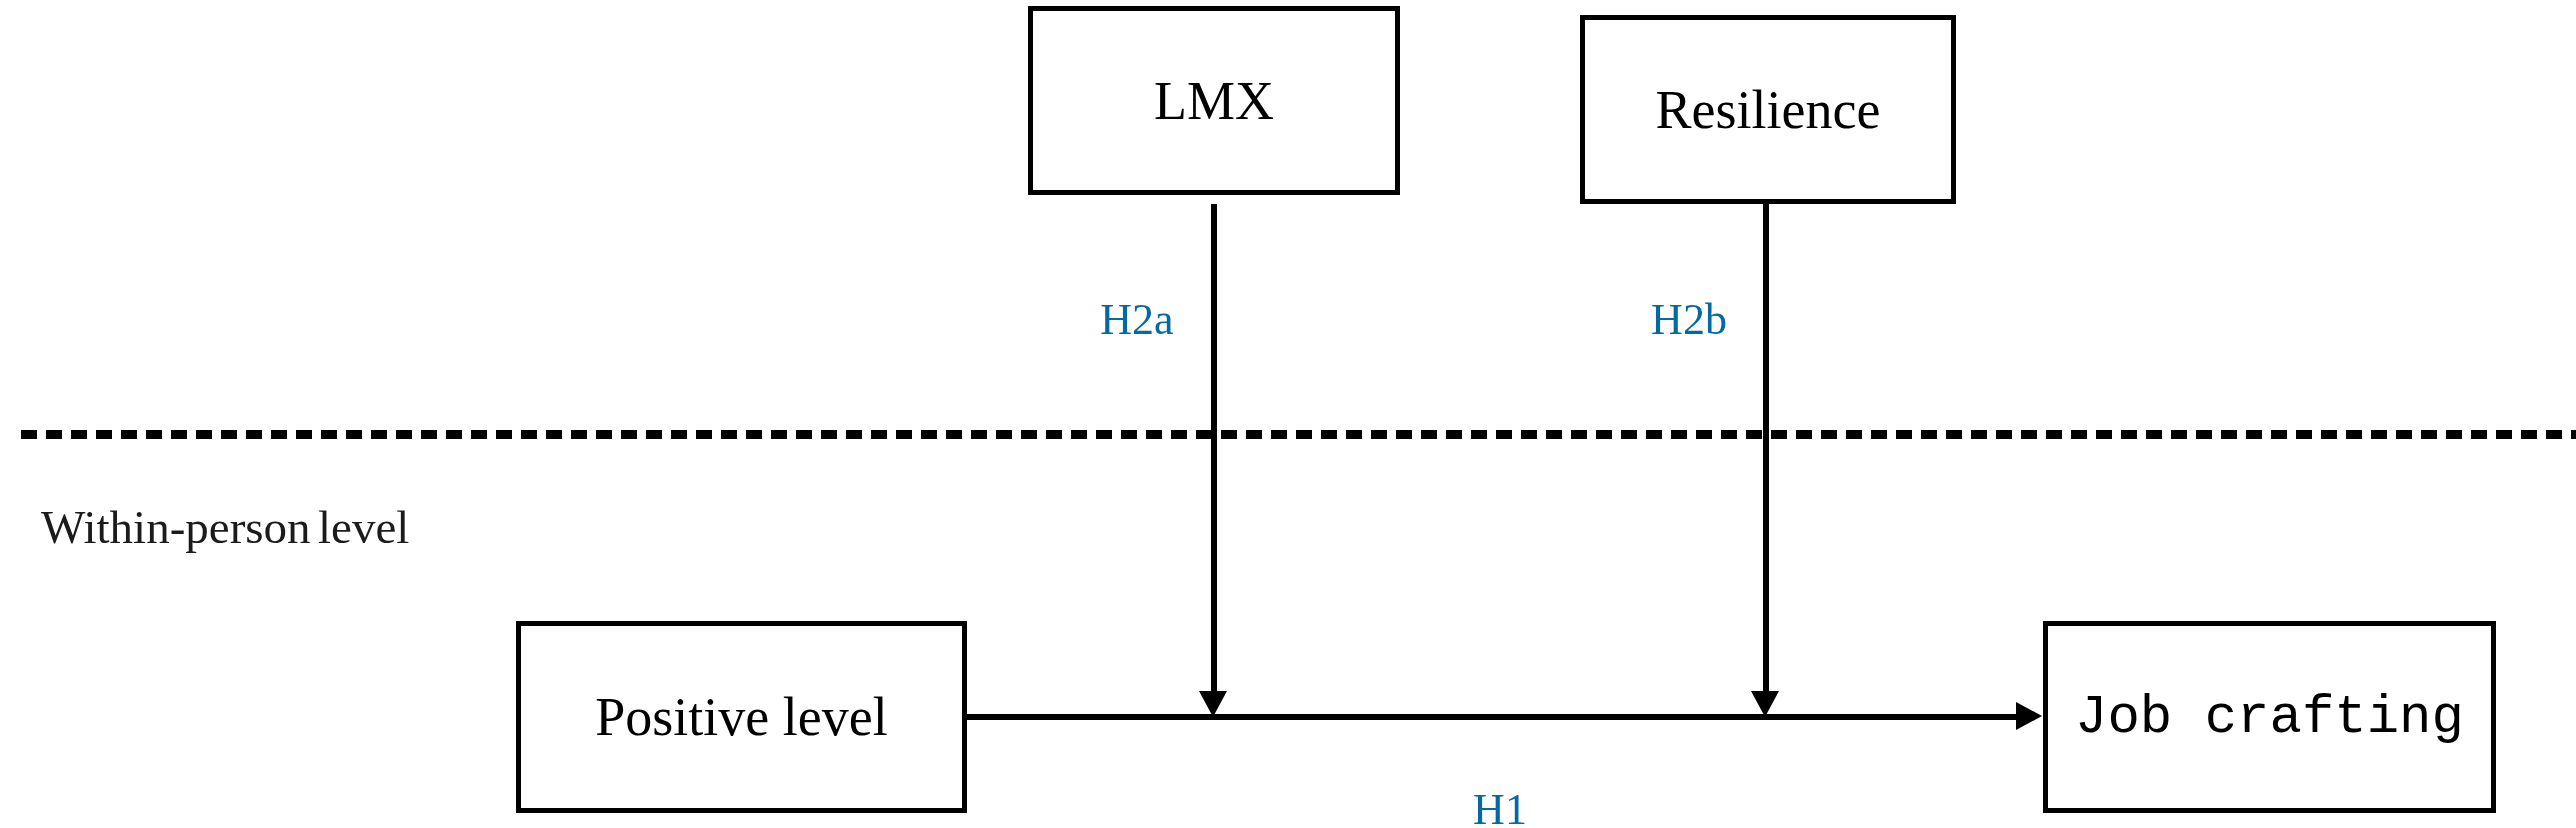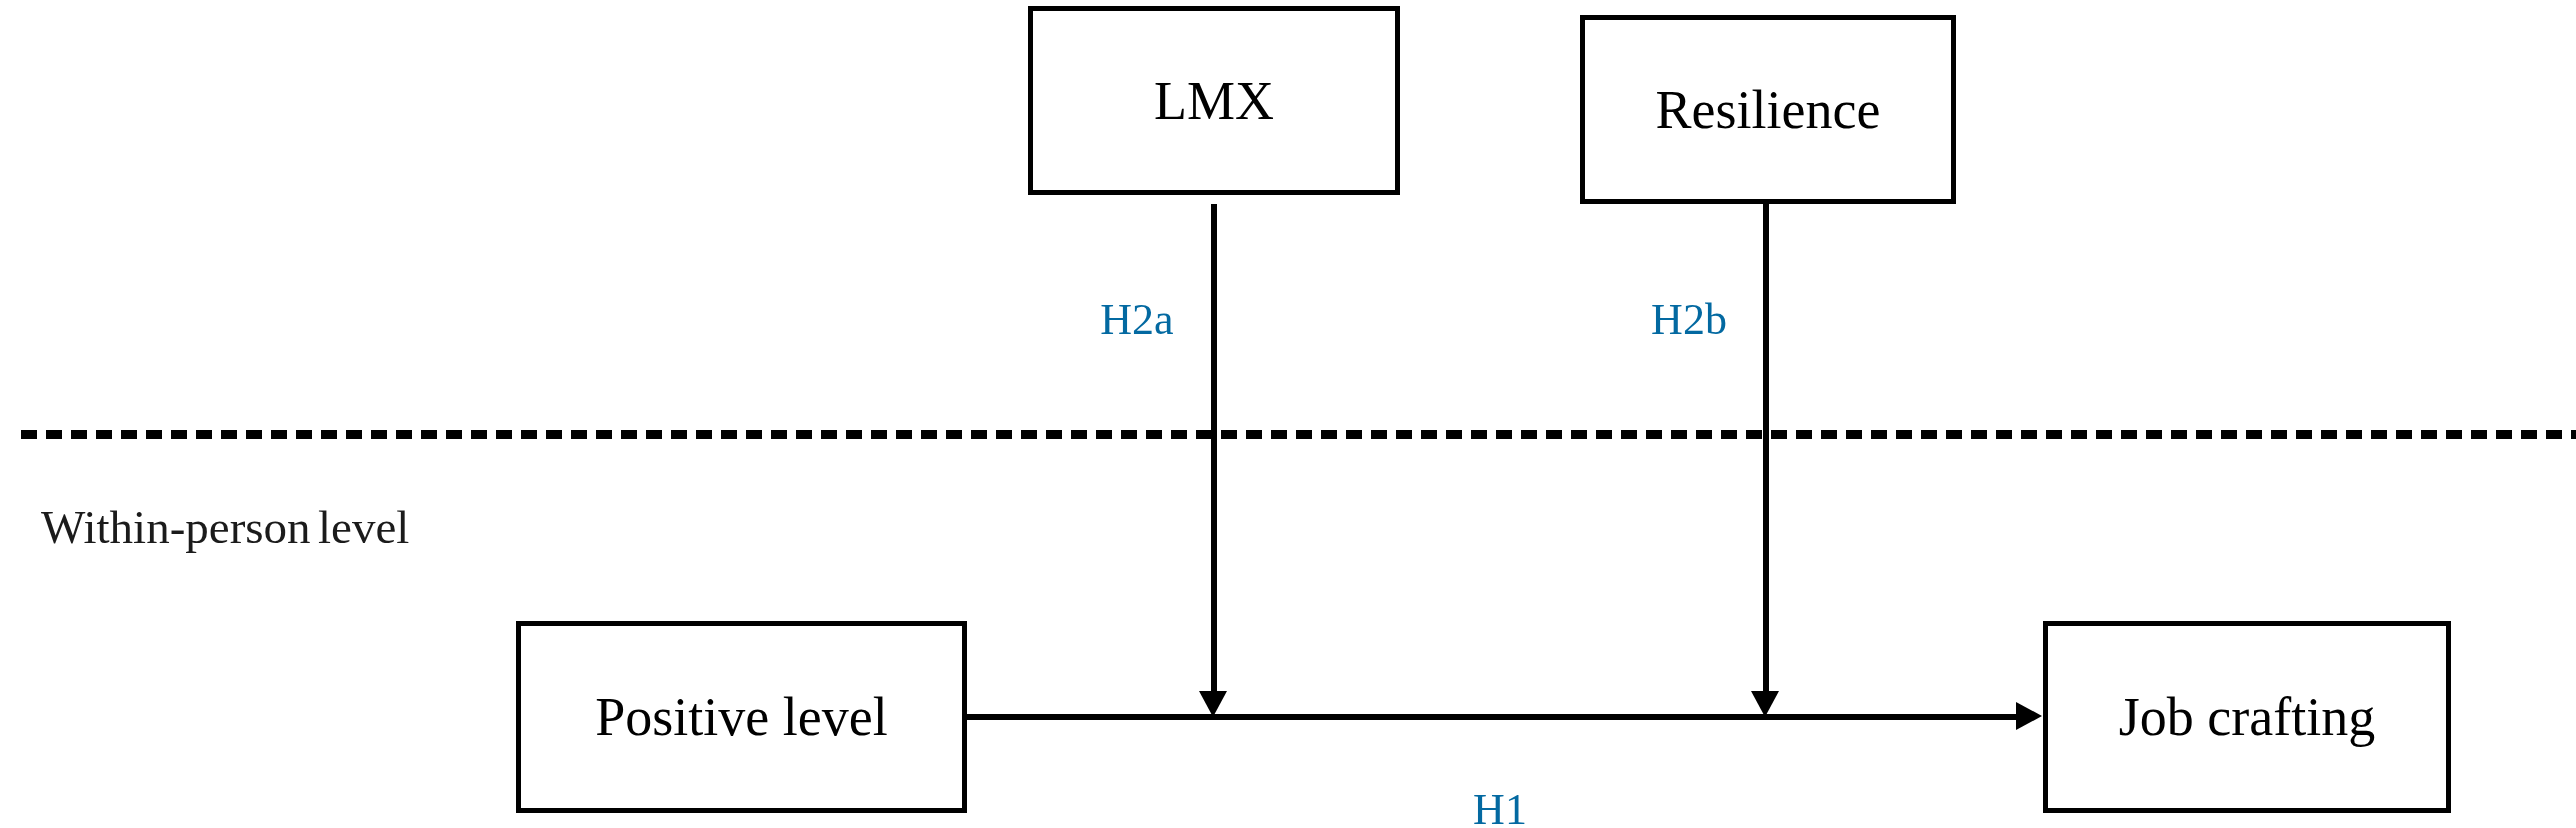--- a/index.html
+++ b/index.html
@@ -47,21 +47,21 @@
     background: #fff;
     display: flex;
     align-items: center;
     justify-content: center;
     font-size: 54px;
     white-space: nowrap;
   }
   #box-lmx             { left: 1028px; top: 6px;  width: 372px; height: 189px; }
   #box-resilience      { left: 1580px; top: 15.3px;  width: 376px; height: 189px; }
   #box-positive-affect { left: 516px;  top: 621px; width: 451px; height: 192px; }
-  #box-job-crafting    { left: 2043px; top: 621px; width: 408px; height: 192px; }
+  #box-job-crafting    { left: 2043px; top: 621px; width: 453px; height: 192px; font-family: Liberation Mono, monospace; }
 
   
   .shaft-v {
     position: absolute;
     width: 6px;
     background: #000;
   }
   #shaft-h2a { left: 1211px; top: 204px; height: 488px; }
   #shaft-h2b { left: 1763px; top: 204px; height: 488px; }
 

